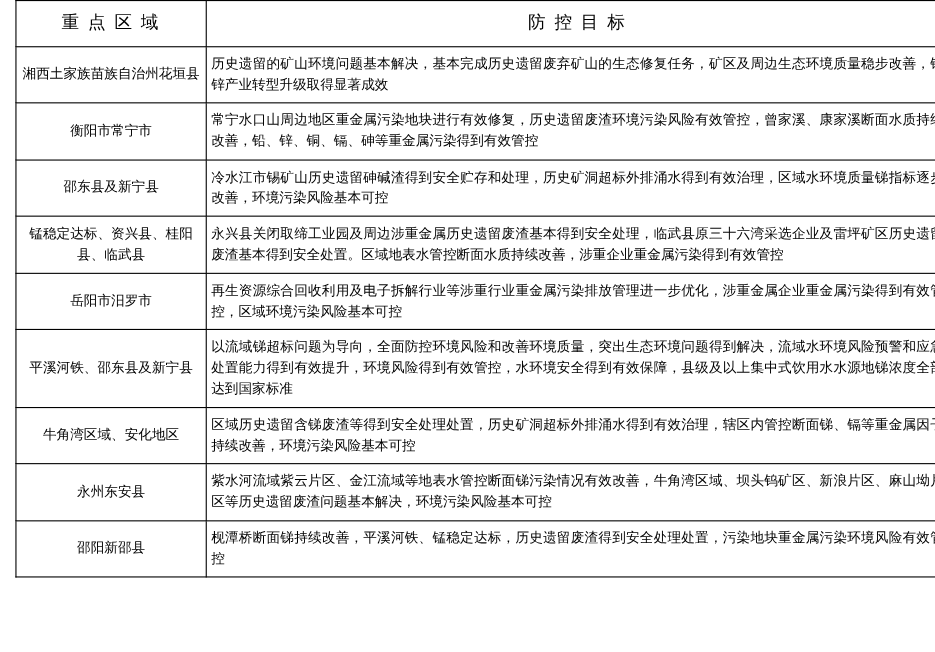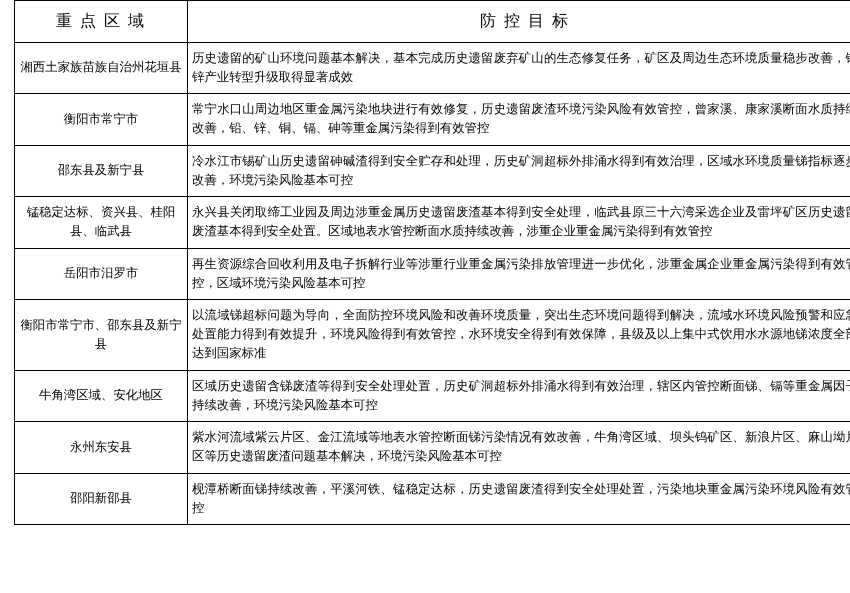--- a/index.html
+++ b/index.html
@@ -96,21 +96,21 @@
       </tr>
       <tr>
         <td class="col-region">锰稳定达标、资兴县、桂阳县、临武县</td>
         <td class="col-goal">永兴县关闭取缔工业园及周边涉重金属历史遗留废渣基本得到安全处理，临武县原三十六湾采选企业及雷坪矿区历史遗留废渣基本得到安全处置。区域地表水管控断面水质持续改善，涉重企业重金属污染得到有效管控</td>
       </tr>
       <tr>
         <td class="col-region">岳阳市汨罗市</td>
         <td class="col-goal">再生资源综合回收利用及电子拆解行业等涉重行业重金属污染排放管理进一步优化，涉重金属企业重金属污染得到有效管控，区域环境污染风险基本可控</td>
       </tr>
       <tr>
-        <td class="col-region">衡阳市常宁市、邵东县及新宁县</td>
+        <td class="col-region">平溪河铁、邵东县及新宁县</td>
         <td class="col-goal">以流域锑超标问题为导向，全面防控环境风险和改善环境质量，突出生态环境问题得到解决，流域水环境风险预警和应急处置能力得到有效提升，环境风险得到有效管控，水环境安全得到有效保障，县级及以上集中式饮用水水源地锑浓度全部达到国家标准</td>
       </tr>
       <tr>
         <td class="col-region">牛角湾区域、安化地区</td>
         <td class="col-goal">区域历史遗留含锑废渣等得到安全处理处置，历史矿洞超标外排涌水得到有效治理，辖区内管控断面锑、镉等重金属因子持续改善，环境污染风险基本可控</td>
       </tr>
       <tr>
         <td class="col-region">永州东安县</td>
         <td class="col-goal">紫水河流域紫云片区、金江流域等地表水管控断面锑污染情况有效改善，牛角湾区域、坝头钨矿区、新浪片区、麻山坳片区等历史遗留废渣问题基本解决，环境污染风险基本可控</td>
       </tr>

